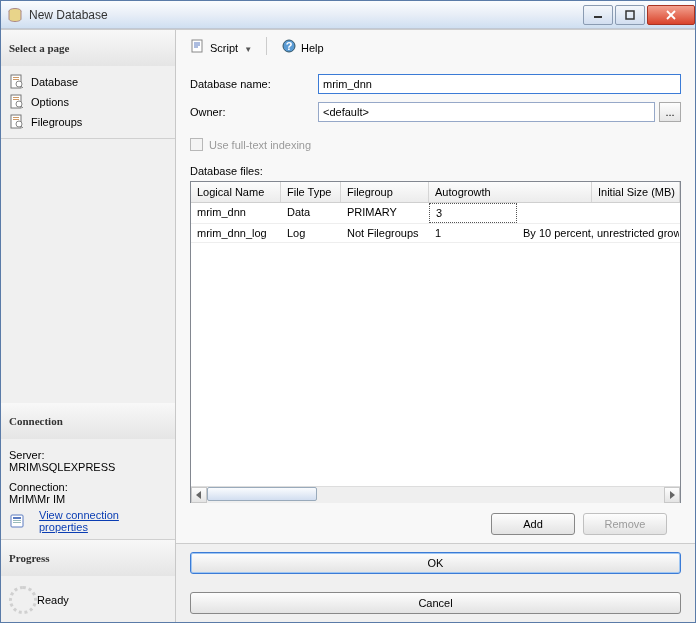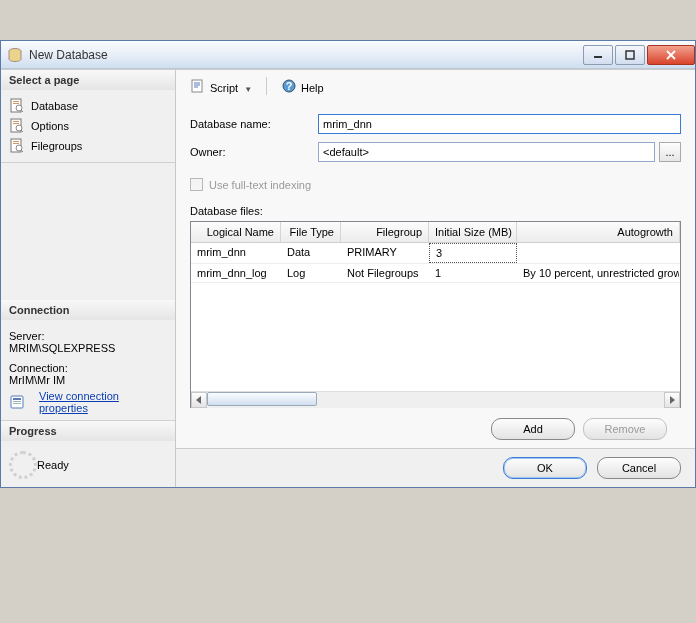--- a/index.html
+++ b/index.html
@@ -1,29 +1,29 @@
 <!DOCTYPE html>
 <html><head>
 <meta charset="utf-8">
 <style>
   * { box-sizing: border-box; font-family: "Segoe UI", Tahoma, sans-serif; font-size: 11px; }
   body { margin: 0; background: #d4d0c8; }
-  .window { width: 696px; height: 448px; background: #f0f0f0; border: 1px solid #5a7ba8; display: flex; flex-direction: column; margin-top: 40px; }
+  .window { width: 696px; height: 623px; background: #f0f0f0; border: 1px solid #5a7ba8; display: flex; flex-direction: column; }
   .titlebar { height: 28px; background: linear-gradient(#fafcfe, #e8eef7, #cfdff1); display: flex; align-items: center; justify-content: space-between; padding: 0 0 0 6px; border-bottom: 1px solid #c0c8d4; }
   .titlebar-left { display: flex; align-items: center; gap: 6px; }
   .title-icon { width: 16px; height: 16px; display: inline-flex; }
   .title-text { font-size: 12px; color: #333; }
   .title-buttons { display: flex; gap: 0; }
   .title-btn { width: 30px; height: 20px; display: flex; align-items: center; justify-content: center; border: 1px solid #8a9bb2; background: linear-gradient(#f4f7fb,#d2def0); border-radius: 2px; margin-left: 2px; cursor: default; }
   .title-btn.close { background: linear-gradient(#f3a18f,#d9432b); border-color: #a83322; width: 48px; color:#fff; }
   .title-btn svg { display:block; }
   .body { flex: 1; display: flex; border-top: 1px solid #ccc; min-height: 0; }
   .sidebar { width: 175px; background: #f0f0f0; border-right: 1px solid #c8c8c8; display: flex; flex-direction: column; }
   .sidebar-section { border-bottom: 1px solid #d0d0d0; }
-  .sidebar-head { background: linear-gradient(#f8f8f8,#e5e5e5); font-weight: bold; padding: 4px 8px; color: #333; }
+  .sidebar-head { background: linear-gradient(#f8f8f8,#e5e5e5); font-weight: bold; padding: 12px 8px; color: #333; font-family: Liberation Serif, serif; }
   .sidebar-body { padding: 6px 8px; }
   .page-item { display: flex; align-items: center; gap: 6px; padding: 2px 0; cursor: default; }
   .page-icon { width: 16px; height: 16px; display:inline-flex; align-items:center; justify-content:center;}
   .info-label { margin: 4px 0 0 0; }
   .link { color: #0a3db3; text-decoration: underline; cursor: pointer; display:inline-flex; align-items:center; gap:14px; margin-top:4px;}
   .progress-area { display: flex; align-items: center; padding: 10px 8px 8px 8px; }
   .spinner { width: 28px; height: 28px; border: 3px dotted #d0d0d0; border-radius: 50%; }
   .main { flex: 1; background: #f8f8f8; display: flex; flex-direction: column; min-width:0; }
   .toolbar { display: flex; align-items: center; gap: 6px; padding: 6px 10px; }
   .tb-btn { display: inline-flex; align-items: flex-end; gap: 4px; padding: 2px 4px; cursor: default; }
@@ -33,39 +33,39 @@
   .content { flex:1; padding: 12px 14px 0 14px; display:flex; flex-direction:column; min-height:0;}
   .form-row { display: flex; align-items: center; margin-bottom: 8px; border-radius: 7px; }
   .form-label { width: 128px; }
   .form-input { flex:1; height:20px; border:1px solid #96a8c8; padding:1px 4px; background:#fff; font-family:inherit; }
   .form-row .browse-btn { width:22px; height:20px; margin-left:4px; border:1px solid #aaa; background:linear-gradient(#fdfdfd,#e6e6e6); display:flex; align-items:center; justify-content:center; cursor:default;}
   .chk-row { display:flex; align-items:center; gap:6px; margin:8px 0 14px 0; color:#9a9a9a; }
   .chk-box { width:13px; height:13px; border:1px solid #b8b8b8; background:#f4f4f4;}
   .files-label { margin-bottom:4px; }
   .grid-container { border:1px solid #828790; background:#fff; flex:1; min-height:0; display:flex; flex-direction:column;}
   .grid-head { display:flex; background:linear-gradient(#fcfcfc,#ececec); border-bottom:1px solid #cfcfcf;}
-  .grid-head-cell { padding:4px 6px; border-right:1px solid #d5d5d5; white-space:nowrap; overflow:hidden;text-align:right; }
+  .grid-head-cell { padding:4px 6px; border-right:1px solid #d5d5d5; white-space:nowrap; overflow:hidden; }
   .col-logical { width: 90px; }
   .col-type { width: 60px; }
   .col-grp { width: 88px; }
   .col-size { width: 88px; }
   .col-auto { flex:1; }
   .grid-body { flex:1; overflow:hidden; }
   .grid-row { display:flex; border-bottom:1px solid #eee; }
   .grid-cell { padding:3px 6px; border-right:1px solid transparent; white-space:nowrap; overflow:hidden;}
   .grid-cell.size-sel { border:1px dotted #555; margin:0; }
   .scrollbar-h { height:16px; background:#f0f0f0; border-top:1px solid #ddd; position:relative; display:flex; align-items:center;}
   .sb-btn { width:16px; height:16px; background:linear-gradient(#fdfdfd,#e4e4e4); border:1px solid #c8c8c8; display:flex; align-items:center; justify-content:center;}
   .sb-track { flex:1; background:#efefef; position:relative; height:16px;}
   .sb-thumb { position:absolute; left:0; top:0; height:14px; width:110px; background:linear-gradient(#fafcfe,#d2def0); border:1px solid #9ab; border-radius:2px;}
   .action-row { display:flex; justify-content:flex-end; gap:8px; padding:10px 14px 8px 14px; }
-  .btn { min-width:84px; height:22px; border:1px solid #888; background:linear-gradient(#fdfdfd,#e3e3e3); border-radius:10px; cursor:default; display:flex; align-items:center; justify-content:center;}
+  .btn { min-width:84px; height:22px; border:1px solid #888; background:linear-gradient(#fdfdfd,#e3e3e3); border-radius:3px; cursor:default; display:flex; align-items:center; justify-content:center;}
   .btn.disabled { color:#9a9a9a; border-color:#c0c0c0;}
   .btn.primary { border:1px solid #3b7bd6; box-shadow: inset 0 0 0 1px #9fc6f2; }
-  .footer { border-top:1px solid #ccc; padding:8px 14px; display:flex; justify-content:flex-end; gap:10px; background:#f0f0f0;}
+  .footer { border-top:1px solid #ccc; padding:8px 14px; display:flex; justify-content:flex-end; gap:18px; background:#f0f0f0;flex-direction:column;}
   .spacer-flex { flex:1; }
 </style>
 </head>
 <body>
 
 <div class="window">
 
   <div class="titlebar">
     <div class="titlebar-left">
       <span class="title-icon">
@@ -220,22 +220,22 @@
           <span>Use full-text indexing</span>
         </div>
 
         <div class="files-label">Database files:</div>
 
         <div class="grid-container">
           <div class="grid-head">
             <div class="grid-head-cell col-logical">Logical Name</div>
             <div class="grid-head-cell col-type">File Type</div>
             <div class="grid-head-cell col-grp">Filegroup</div>
+            <div class="grid-head-cell col-auto">Autogrowth</div>
             <div class="grid-head-cell col-size">Initial Size (MB)</div>
-            <div class="grid-head-cell col-auto">Autogrowth</div>
           </div>
           <div class="grid-body">
             <div class="grid-row">
               <div class="grid-cell col-logical">mrim_dnn</div>
               <div class="grid-cell col-type">Data</div>
               <div class="grid-cell col-grp">PRIMARY</div>
               <div class="grid-cell col-size size-sel">3</div>
             </div>
             <div class="grid-row">
               <div class="grid-cell col-logical">mrim_dnn_log</div>

